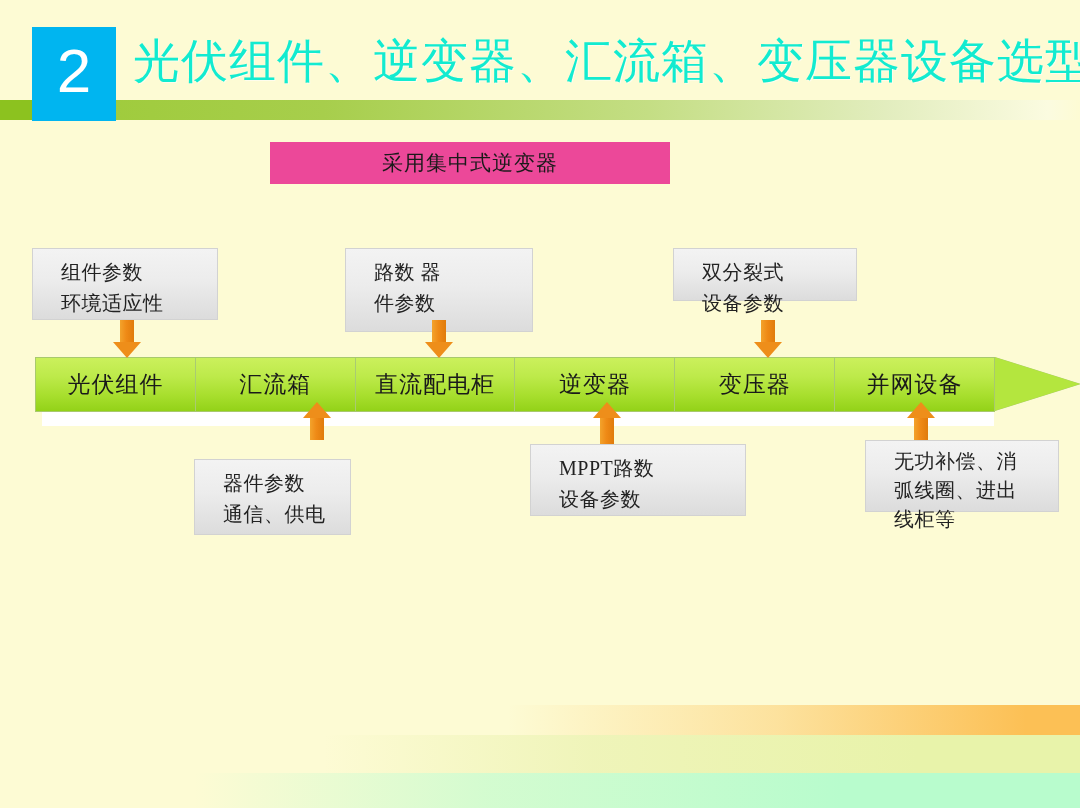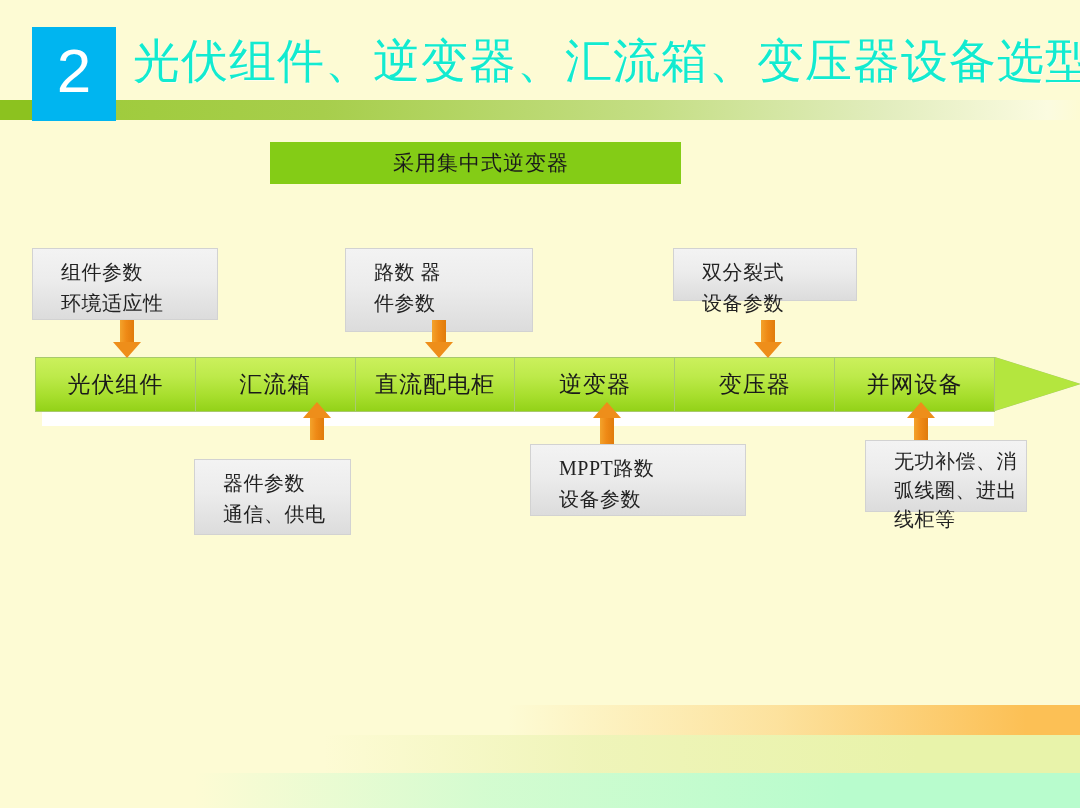--- a/index.html
+++ b/index.html
@@ -25,35 +25,35 @@
     background:#00B5F0;color:#FFFFFF;
     display:flex;align-items:center;justify-content:center;
     font-family:"Liberation Sans","DejaVu Sans",sans-serif;
     font-size:62px;line-height:1;font-weight:400;padding-bottom:6px;box-sizing:border-box;}
   #page-title{position:absolute;left:133px;top:30px;z-index:3;
     color:#12EBD0;font-size:47px;letter-spacing:1px;white-space:nowrap;
     text-shadow:1px 1px 0 rgba(255,255,255,.55);}
 
   
   #subheader{position:absolute;left:270px;top:142px;width:400px;height:42px;z-index:2;
-    background:#84cc16;display:flex;align-items:center;justify-content:center;
-    color:#1a1a1a;font-size:21px;letter-spacing:1px;padding-left:11px;}
+    background:#ec4899;display:flex;align-items:center;justify-content:center;
+    color:#1a1a1a;font-size:21px;letter-spacing:1px;}
 
   
   .callout{position:absolute;z-index:3;box-sizing:border-box;
     background:linear-gradient(to bottom,#F3F3F3 0%,#ECECEC 45%,#DCDCDC 100%);
     border:1px solid #D2D2D2;
     padding:8px 0 0 28px;
     color:#222;font-size:20px;line-height:31px;letter-spacing:.5px;}
   #callout-pv        {left:32px; top:248px; width:186px;height:72px;}
   #callout-dcbox     {left:345px;top:248px; width:188px;height:84px;}
   #callout-trans     {left:673px;top:248px; width:184px;height:53px;}
   #callout-combiner  {left:194px;top:440px; width:157px;height:76px;margin-top:19px;}
   #callout-inverter  {left:530px;top:444px; width:216px;height:72px;}
-  #callout-grid      {left:865px;top:440px; width:162px;height:72px;
+  #callout-grid      {left:865px;top:440px; width:194px;height:72px;
     padding-top:6px;overflow:visible;line-height:29px;}
 
   
   .arrow{position:absolute;z-index:4;width:28px;}
   .arrow .shaft{position:absolute;left:7px;width:14px;
     background:linear-gradient(to right,#F3A32C 0%,#EF8A16 45%,#E07B0B 100%);}
   .arrow .head{position:absolute;left:0;width:0;height:0;border-left:14px solid transparent;border-right:14px solid transparent;}
   .arrow-down .head{top:100%;border-top:16px solid #EE8E1A;}
   .arrow-up   .head{bottom:100%;border-bottom:16px solid #EE8E1A;}
   .arrow-down .shaft{top:0;bottom:0;}

